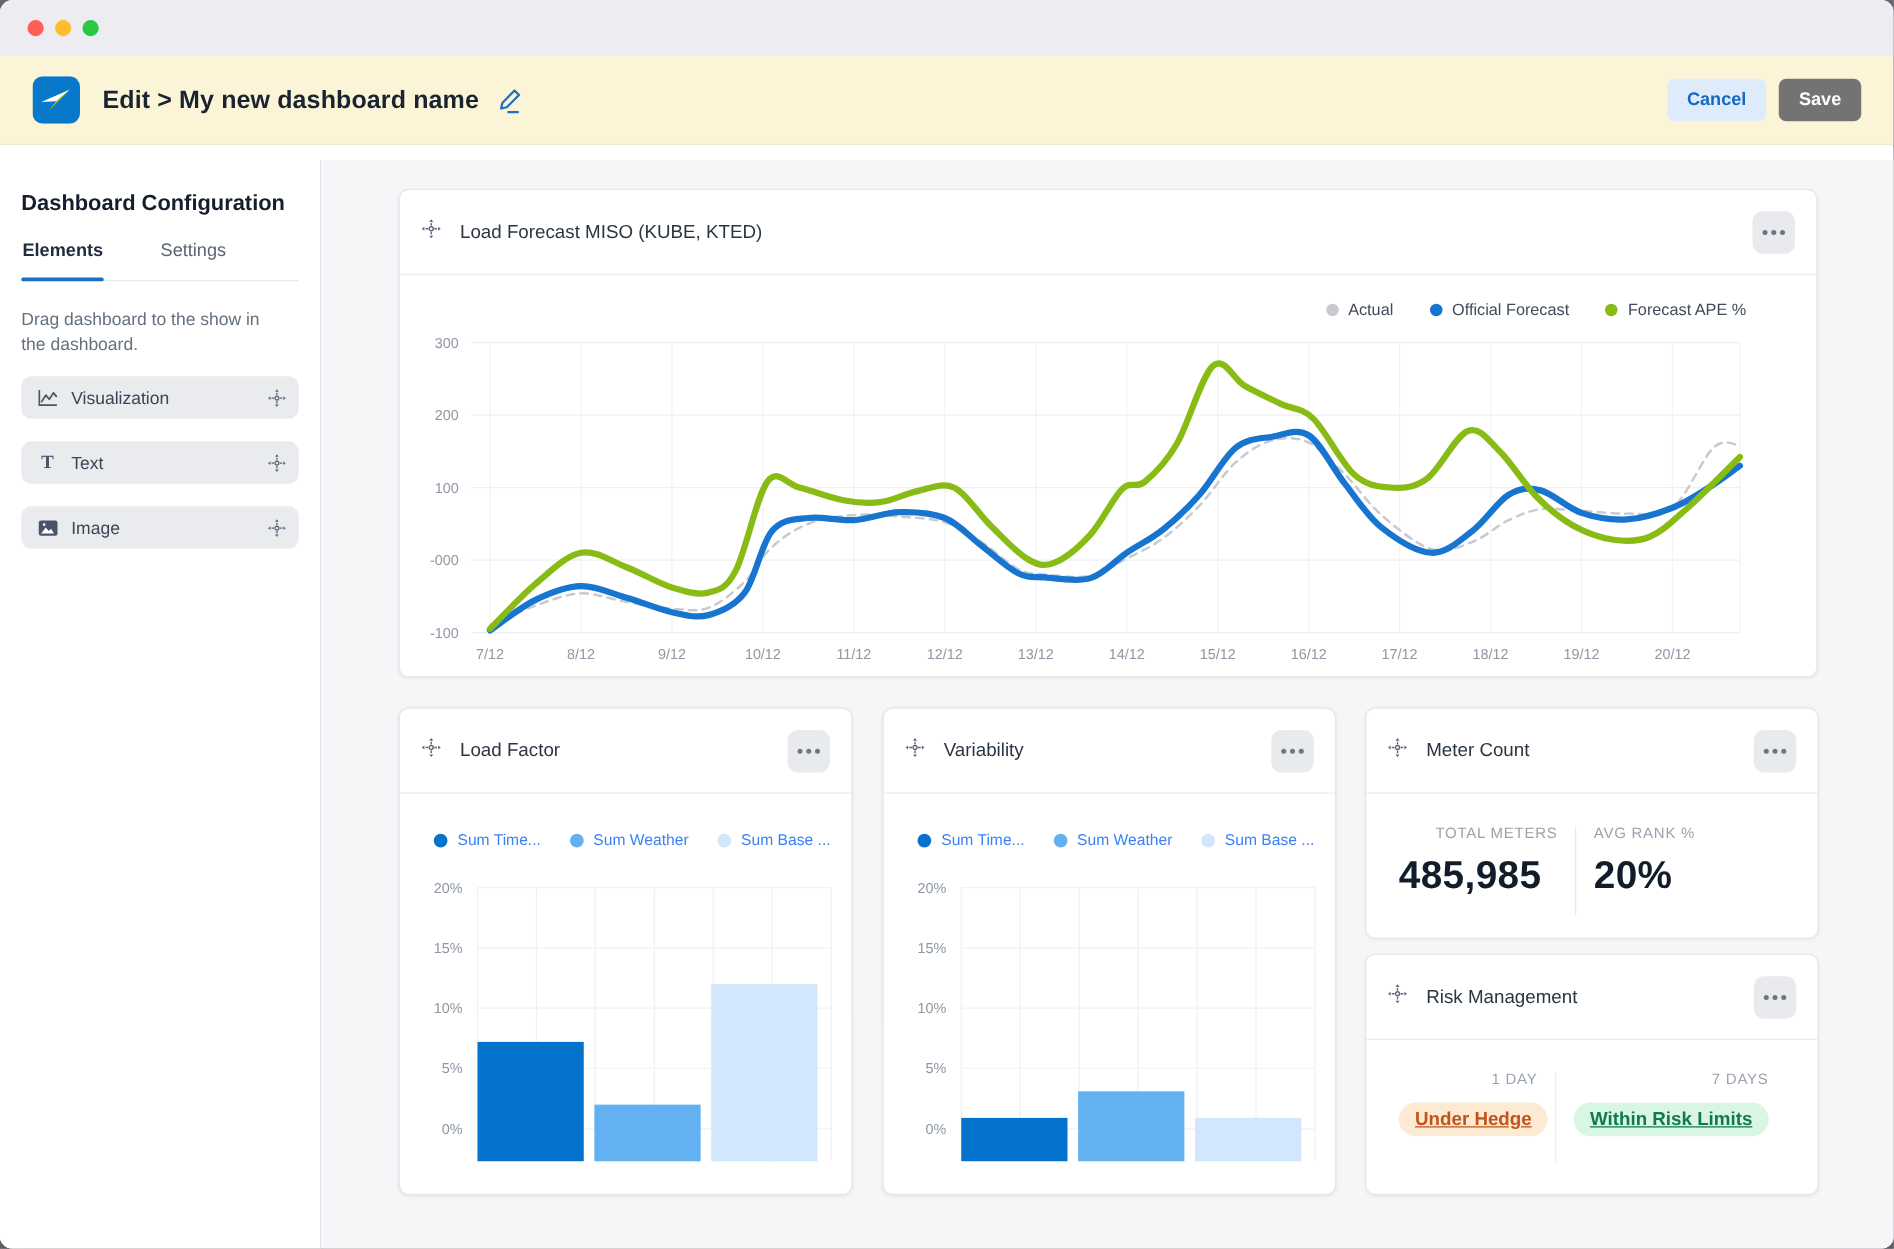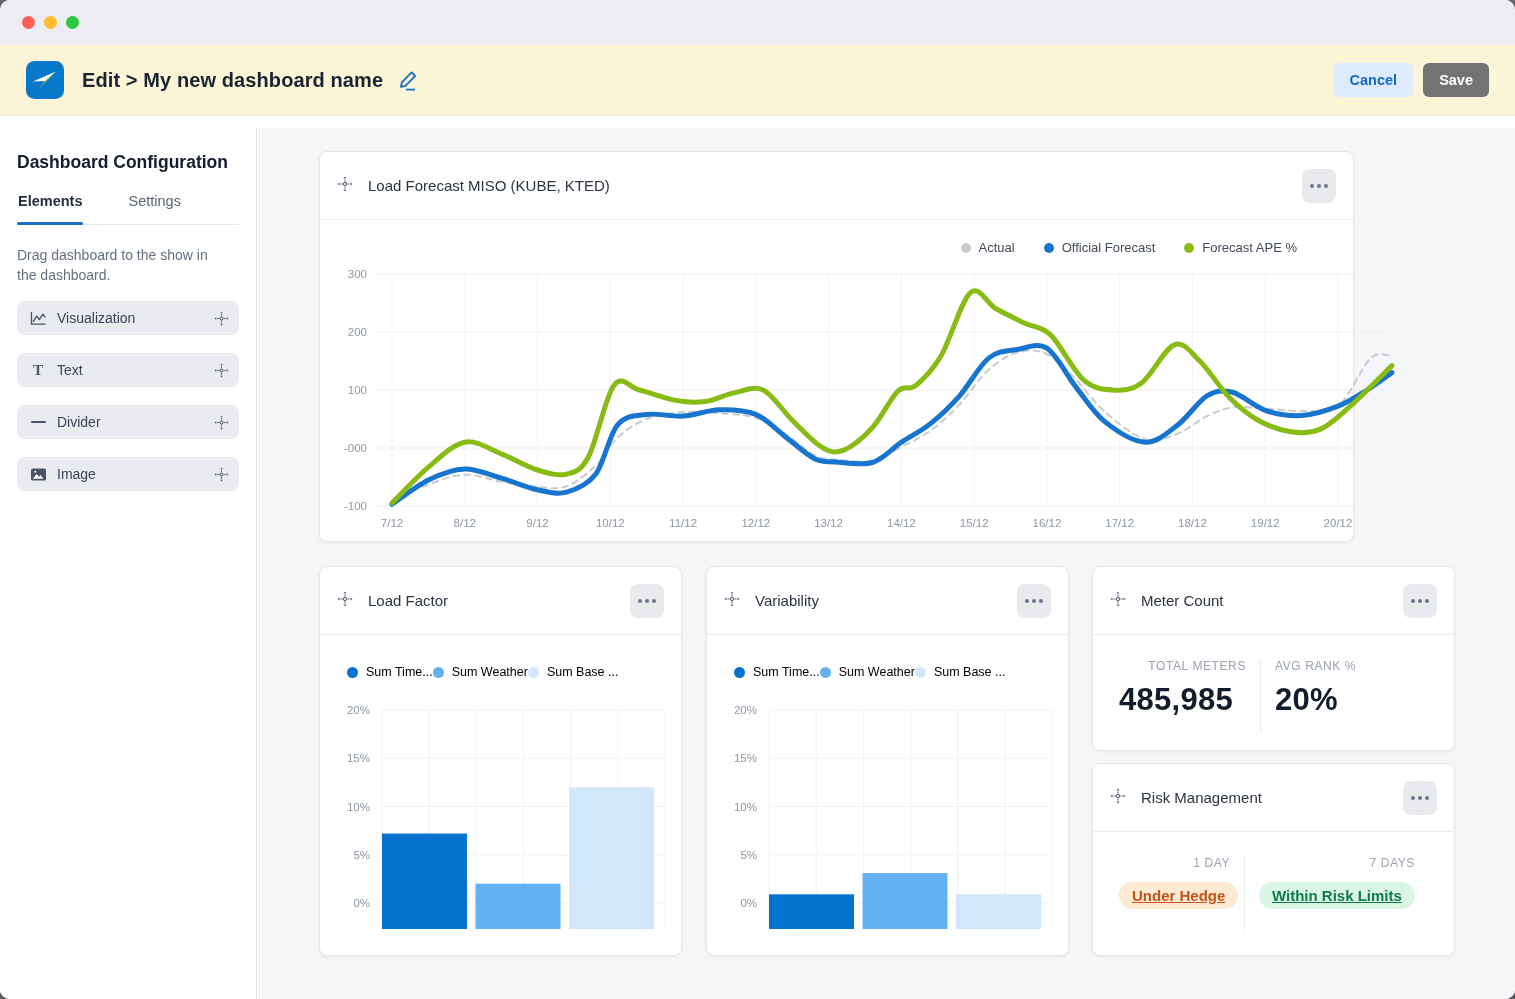--- a/index.html
+++ b/index.html
@@ -43,31 +43,31 @@
   .t-letter { font-family:"Liberation Serif", serif; font-size:15px; font-weight:600; color:#4a5468; }
   .d-line { width:15px; height:2px; background:#4a5468; border-radius:1px; }
 
   
   .card { position:absolute; background:#fff; border:1px solid #e4e7eb; border-radius:8px; box-shadow:0 1px 3px rgba(16,24,40,.06); }
   .card-head { height:68px; display:flex; align-items:center; gap:15px; padding:0 17px; border-bottom:1px solid #e9ecf0; }
   .card-title { font-size:15px; font-weight:500; color:#2b3542; }
   .menu-btn { margin-left:auto; width:34px; height:34px; border:none; border-radius:8px; background:#e8eaee; display:flex; align-items:center; justify-content:center; gap:3px; cursor:pointer; }
   .menu-btn i { width:4px; height:4px; border-radius:50%; background:#6a7585; }
 
-  .card.forecast { left:61px; top:23px;  width:1035px; height:391px; }
+  .card.forecast { left:61px; top:23px;  width:1135px; height:391px; }
   .card.lfactor  { left:61px; top:438px; width:363px;  height:390px; }
   .card.variab   { left:448px; top:438px; width:363px; height:390px; }
   .card.meter    { left:834px; top:438px; width:363px; height:185px; }
   .card.risk     { left:834px; top:635px; width:363px; height:193px; }
 
   .legend { position:absolute; display:flex; align-items:center; }
   .legend .item { display:flex; align-items:center; gap:8px; }
   .legend-big { top:88px; right:56px; gap:29px; font-size:13px; color:#414b59; }
   .legend-big .dot { width:10px; height:10px; border-radius:50%; }
-  .legend-bar { top:98px; left:27px; font-size:12.5px; color:#000000; }
+  .legend-bar { top:98px; left:27px; gap:23px; font-size:12.5px; color:#3b82f6; }
   .legend-bar .dot { width:11px; height:11px; border-radius:50%; }
 
   svg.chart { position:absolute; left:0; display:block; }
   svg text { font-family:"Liberation Sans", sans-serif; }
   #lineChart { top:68px; }
   #barChart1, #barChart2 { top:120px; }
 
   
   .stat-body { display:flex; padding:24px 0 0 26px; }
   .stat-col { display:flex; flex-direction:column; }
@@ -141,33 +141,20 @@
                 <path d="M8 5.6 V3.4 M8 10.4 v2.2 M5.6 8 H3.4 M10.4 8 h2.2" stroke="#5c6779" stroke-width="1.1"></path>
                 <path d="M8 .4 L6.4 2.5 h3.2 z M8 15.6 L6.4 13.5 h3.2 z M.4 8 L2.5 6.4 v3.2 z M15.6 8 L13.5 6.4 v3.2 z" fill="#5c6779"></path>
               </svg>
             </span>
           </div>
           <div class="pill">
             <span class="ticon">
                 <span class="t-letter">T</span>
               </span>
             <span class="pill-label">Text</span>
-            <span class="drag">
-              <svg viewBox="0 0 16 16" width="15" height="15">
-                <circle cx="8" cy="8" r="1.6" fill="none" stroke="#5c6779" stroke-width="1.1"></circle>
-                <path d="M8 5.6 V3.4 M8 10.4 v2.2 M5.6 8 H3.4 M10.4 8 h2.2" stroke="#5c6779" stroke-width="1.1"></path>
-                <path d="M8 .4 L6.4 2.5 h3.2 z M8 15.6 L6.4 13.5 h3.2 z M.4 8 L2.5 6.4 v3.2 z M15.6 8 L13.5 6.4 v3.2 z" fill="#5c6779"></path>
-              </svg>
-            </span>
-          </div>
-          <div class="pill">
-            <span class="ticon">
-                <span class="d-line"></span>
-              </span>
-            <span class="pill-label">Divider</span>
             <span class="drag">
               <svg viewBox="0 0 16 16" width="15" height="15">
                 <circle cx="8" cy="8" r="1.6" fill="none" stroke="#5c6779" stroke-width="1.1"></circle>
                 <path d="M8 5.6 V3.4 M8 10.4 v2.2 M5.6 8 H3.4 M10.4 8 h2.2" stroke="#5c6779" stroke-width="1.1"></path>
                 <path d="M8 .4 L6.4 2.5 h3.2 z M8 15.6 L6.4 13.5 h3.2 z M.4 8 L2.5 6.4 v3.2 z M15.6 8 L13.5 6.4 v3.2 z" fill="#5c6779"></path>
               </svg>
             </span>
           </div>
           <div class="pill">
             <span class="ticon">

